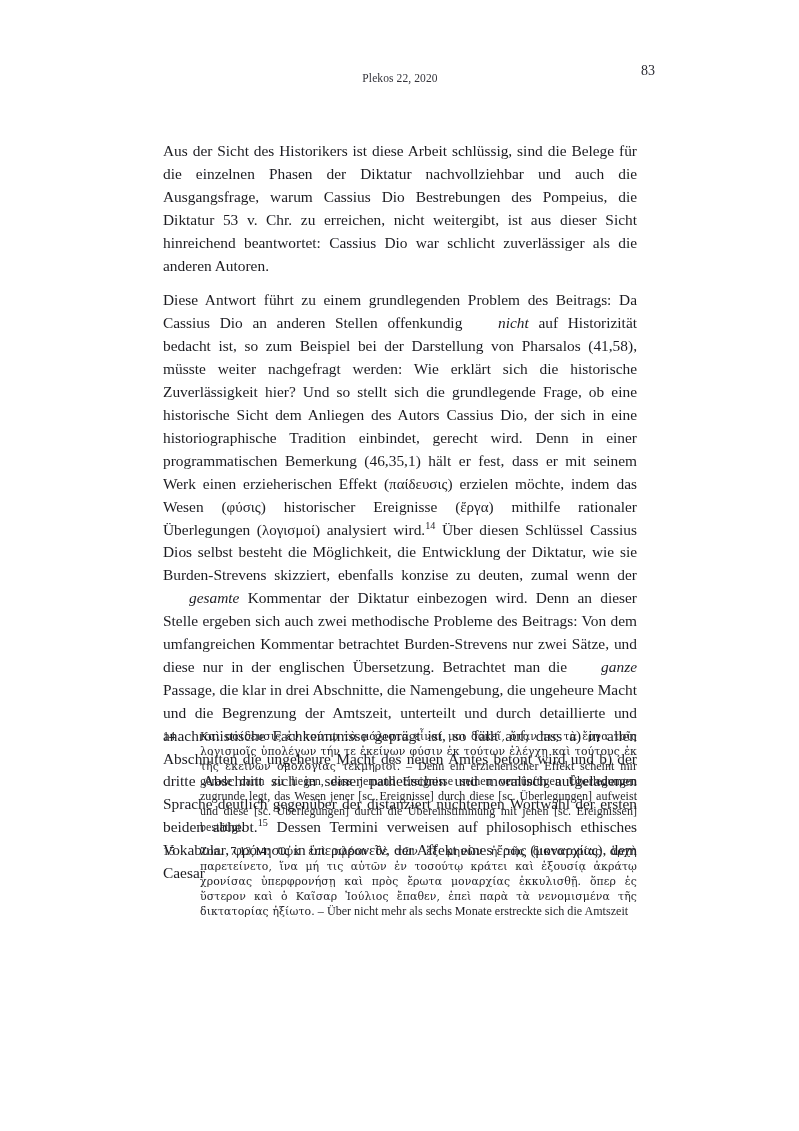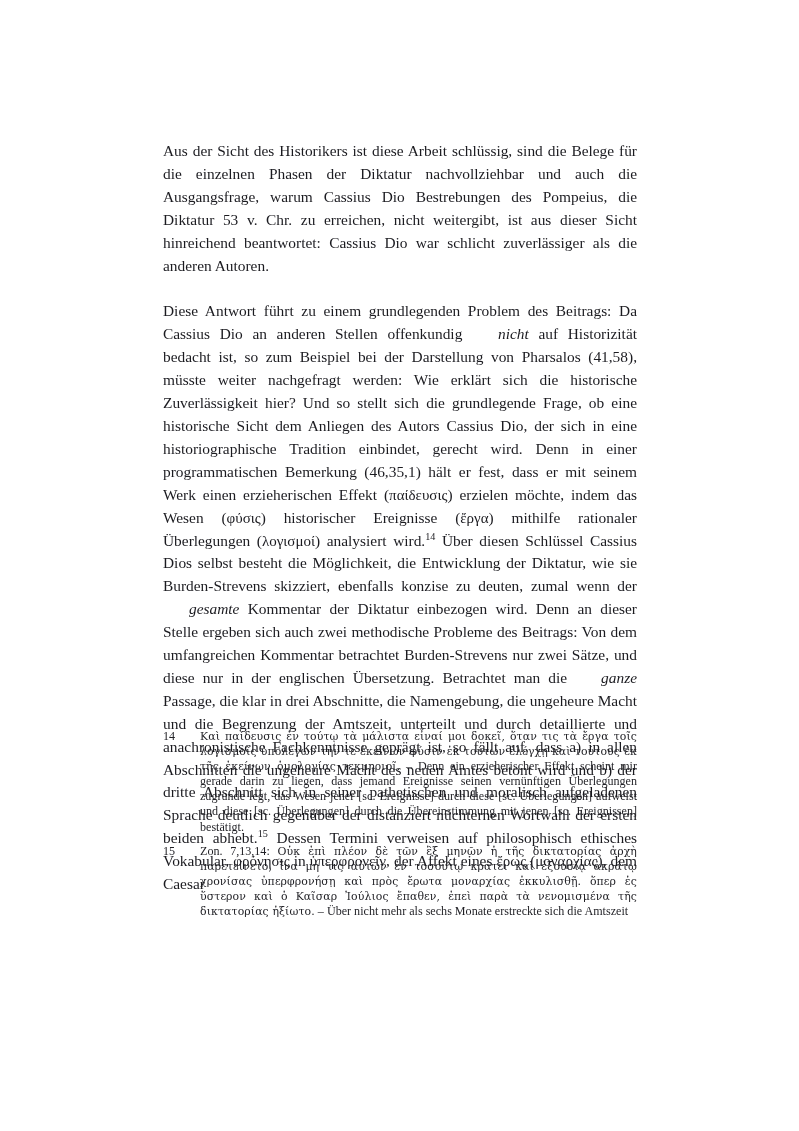--- a/index.html
+++ b/index.html
@@ -50,21 +50,21 @@
   }
   p.para {
     margin: 0 0 11px 0;
     font-size: 15.4px;
     line-height: 22.9px;
     text-align: justify;
     text-justify: inter-word;
     hyphens: manual;
     color: #1b1b20;
   }
-  p.para.first { margin-bottom: 23px; }
+  p.para.first { margin-bottom: 12px; }
   .it { font-style: italic; margin-left: 26px; }
   .gk {
     font-family: Liberation Serif, serif;
     font-size: 15px;
   }
   sup.fnmark {
     font-size: 0.66em;
     vertical-align: super;
     line-height: 0;
   }
@@ -98,20 +98,24 @@
     line-height: 15.1px;
     letter-spacing: 0.1px;
     margin-top: 11px;
   }
 </style>
 </head>
 <body>
 
 <div class="page">
 
+  <div class="running-head">
+    <div class="journal">Plekos 22, 2020</div>
+    <div class="folio">83</div>
+  </div>
 
   <div class="body-col">
     <p class="para first" id="para-1">Aus der Sicht des Historikers ist diese Arbeit schlüssig, sind die Belege für die einzelnen Phasen der Diktatur nachvollziehbar und auch die Ausgangsfrage, warum Cassius Dio Bestrebungen des Pompeius, die Diktatur 53 v. Chr. zu erreichen, nicht weitergibt, ist aus dieser Sicht hinreichend beantwortet: Cassius Dio war schlicht zuverlässiger als die anderen Autoren.</p>
     <p class="para" id="para-2">Diese Antwort führt zu einem grundlegenden Problem des Beitrags: Da Cassius Dio an anderen Stellen offenkundig <span class="it">nicht</span> auf Historizität bedacht ist, so zum Beispiel bei der Darstellung von Pharsalos (41,58), müsste weiter nachgefragt werden: Wie erklärt sich die historische Zuverlässigkeit hier? Und so stellt sich die grundlegende Frage, ob eine historische Sicht dem Anliegen des Autors Cassius Dio, der sich in eine historiographische Tradition einbindet, gerecht wird. Denn in einer programmatischen Bemerkung (46,35,1) hält er fest, dass er mit seinem Werk einen erzieherischen Effekt (<span class="gk">παίδευσις</span>) erzielen möchte, indem das Wesen (<span class="gk">φύσις</span>) historischer Ereignisse (<span class="gk">ἔργα</span>) mithilfe rationaler Überlegungen (<span class="gk">λογισμοί</span>) analysiert wird.<sup class="fnmark">14</sup> Über diesen Schlüssel Cassius Dios selbst besteht die Möglichkeit, die Entwicklung der Diktatur, wie sie Burden-Strevens skizziert, ebenfalls konzise zu deuten, zumal wenn der <span class="it">gesamte</span> Kommentar der Diktatur einbezogen wird. Denn an dieser Stelle ergeben sich auch zwei methodische Probleme des Beitrags: Von dem umfangreichen Kommentar betrachtet Burden-Strevens nur zwei Sätze, und diese nur in der englischen Übersetzung. Betrachtet man die <span class="it">ganze</span> Passage, die klar in drei Abschnitte, die Namengebung, die ungeheure Macht und die Begrenzung der Amtszeit, unterteilt und durch detaillierte und anachronistische Fachkenntnisse geprägt ist, so fällt auf, dass a) in allen Abschnitten die ungeheure Macht des neuen Amtes betont wird und b) der dritte Abschnitt sich in seiner pathetischen und moralisch aufgeladenen Sprache deutlich gegenüber der distanziert nüchternen Wortwahl der ersten beiden abhebt.<sup class="fnmark">15</sup> Dessen Termini verweisen auf philosophisch ethisches Vokabular, <span class="gk">φρόνησις</span> in <span class="gk">ὑπερφρονεῖν</span>, der Affekt eines <span class="gk">ἔρως</span> (<span class="gk">μοναρχίας</span>), dem Caesar</p>
   </div>
 
   <div class="footnotes">
     <div class="fn" id="fn-14">
       <span class="fn-num">14</span>
       <span class="fn-body"><span class="gk-fn">Καὶ παίδευσις ἐν τούτῳ τὰ μάλιστα εἶναί μοι δοκεῖ, ὅταν τις τὰ ἔργα τοῖς λογισμοῖς ὑπολέγων τήν τε ἐκείνων φύσιν ἐκ τούτων ἐλέγχῃ καὶ τούτους ἐκ τῆς ἐκείνων ὁμολογίας τεκμηριοῖ.</span><span> – </span><span>Denn ein erzieherischer Effekt scheint mir gerade darin zu liegen, dass jemand Ereignisse seinen vernünftigen Überlegungen zugrunde legt, das Wesen jener [sc. Ereignisse] durch diese [sc. Überlegungen] aufweist und diese [sc. Überlegungen] durch die Übereinstimmung mit jenen [sc. Ereignissen] bestätigt.</span></span>

